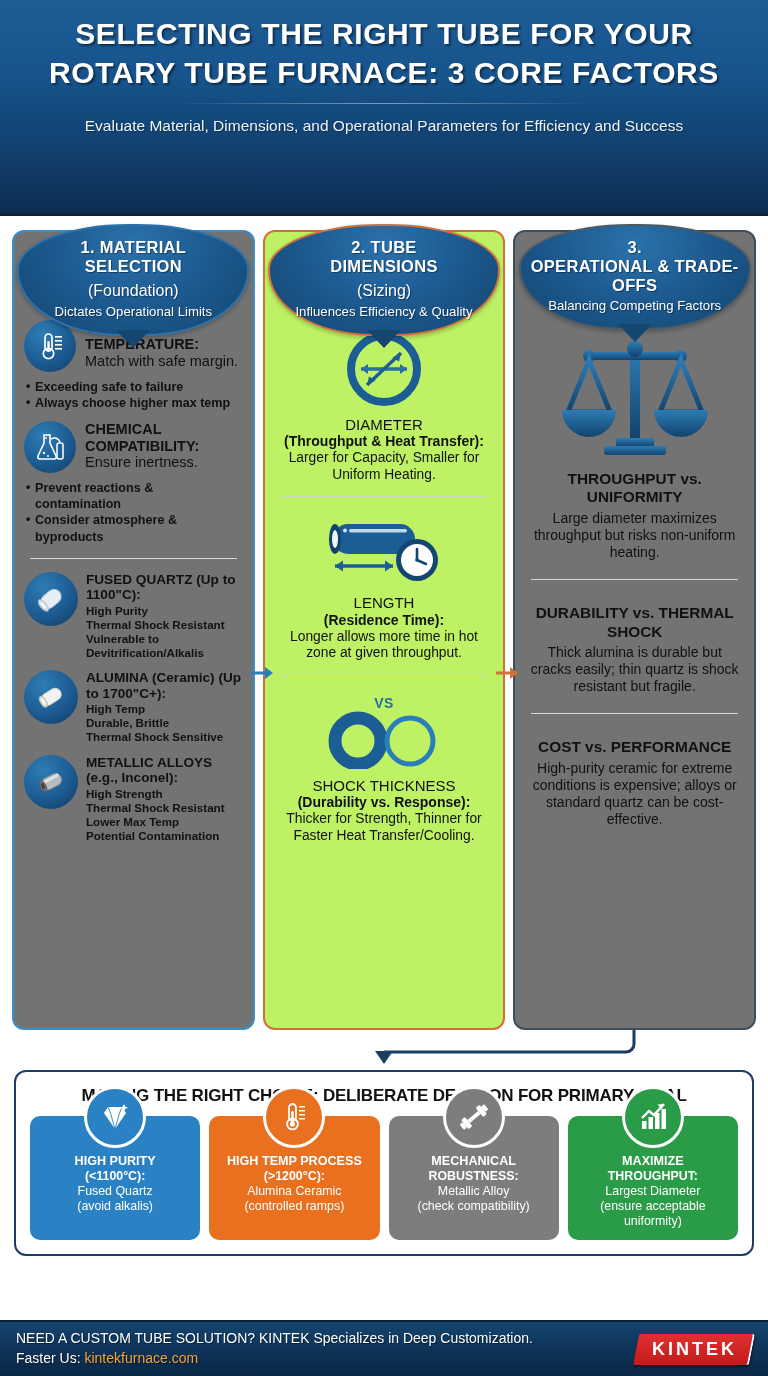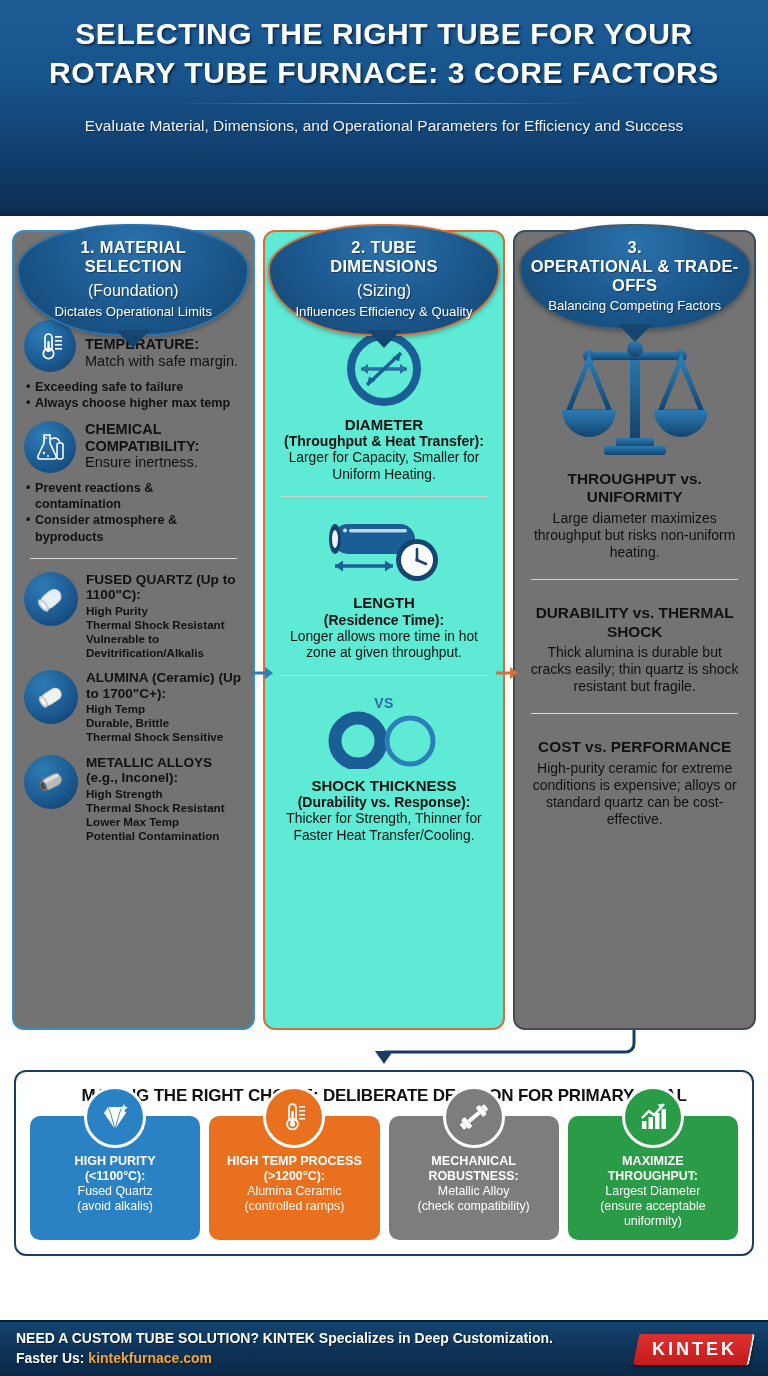--- a/index.html
+++ b/index.html
@@ -56,21 +56,21 @@
   }
   .col{
     position:relative;
     flex:1 1 0;
     background:#737373;
     border-radius:12px;
     padding:78px 10px 14px 10px;
     min-height:800px;
   }
   .col.c1{ border:2px solid #3a8fc4; }
-  .col.c2{ border:2px solid #d1713a; background:#5eead4; }
+  .col.c2{ border:2px solid #d1713a; background:#bef264; }
   .col.c3{ border:2px solid #3d4f5c; }
 
   
   .blob{
     position:absolute;
     left:50%; transform:translateX(-50%);
     top:-8px;
     width:100%;
     max-width:232px;
     background:radial-gradient(ellipse at 50% 18%,#2b72ab 0%,#1d5b92 45%,#13456f 100%);
@@ -131,21 +131,21 @@
     flex:0 0 auto; width:54px;height:54px;border-radius:50%;
     background:radial-gradient(circle at 35% 28%,#2e7cb4 0%,#1c5b92 55%,#103a60 100%);
     display:flex;align-items:center;justify-content:center;
   }
   .mat-name{ font-size:13.6px; font-weight:bold; color:#111; line-height:1.14; }
   .mat-props{ font-size:11.6px; font-weight:bold; color:#111; line-height:1.22; margin-top:1px; }
 
   
   .blk{ text-align:center; padding:6px 4px 0; }
   .blk-icon{ display:flex; justify-content:center; margin-bottom:8px; }
-  .blk-title{ font-size:15px; font-weight:bold; color:#111; line-height:1.15; }
+  .blk-title{ font-size:15px; font-weight:normal; color:#111; line-height:1.15; }
   .blk-sub{ font-size:14px; font-weight:bold; color:#111; line-height:1.15; }
   .blk-body{ font-size:13.8px; color:#111; line-height:1.2; font-weight:500; margin-top:1px; }
   .blk3-title{ font-size:15.4px; font-weight:bold; color:#111; line-height:1.2; }
   .blk3-body{ font-size:14px; color:#111; line-height:1.22; font-weight:500; margin-top:3px; }
 
   .vs-label{ font-size:14px; font-weight:bold; color:#2a6ea5; letter-spacing:0.5px; }
 
   
   .arrow-conn{
     position:absolute; z-index:6; top:442px;
@@ -188,21 +188,21 @@
 
   
   .footer{
     position:absolute; left:0; bottom:0;
     width:768px; height:56px;
     background:linear-gradient(180deg,#15456f 0%,#0e3257 55%,#0a2846 100%);
     display:flex; align-items:center; justify-content:space-between;
     padding:0 16px;
     border-top:2px solid #07203a;
   }
-  .footer-txt{ color:#fff; font-size:14px; font-weight:bold; line-height:1.42; text-shadow:1px 1px 1px rgba(0,0,0,0.5); }
+  .footer-txt{ color:#fff; font-size:14px; font-weight:normal; line-height:1.42; text-shadow:1px 1px 1px rgba(0,0,0,0.5); }
   .footer-link{ color:#f0a53c; }
   .kintek-logo{
     background:linear-gradient(180deg,#e03030 0%,#c21b1b 100%);
     color:#fff; font-size:18px; font-weight:bold; letter-spacing:3px;
     padding:5px 13px 5px 16px;
     transform:skewX(-11deg);
     border-radius:3px;
     box-shadow:1px 2px 2px rgba(0,0,0,0.5);
     border-right:2px solid #fff;
   }

